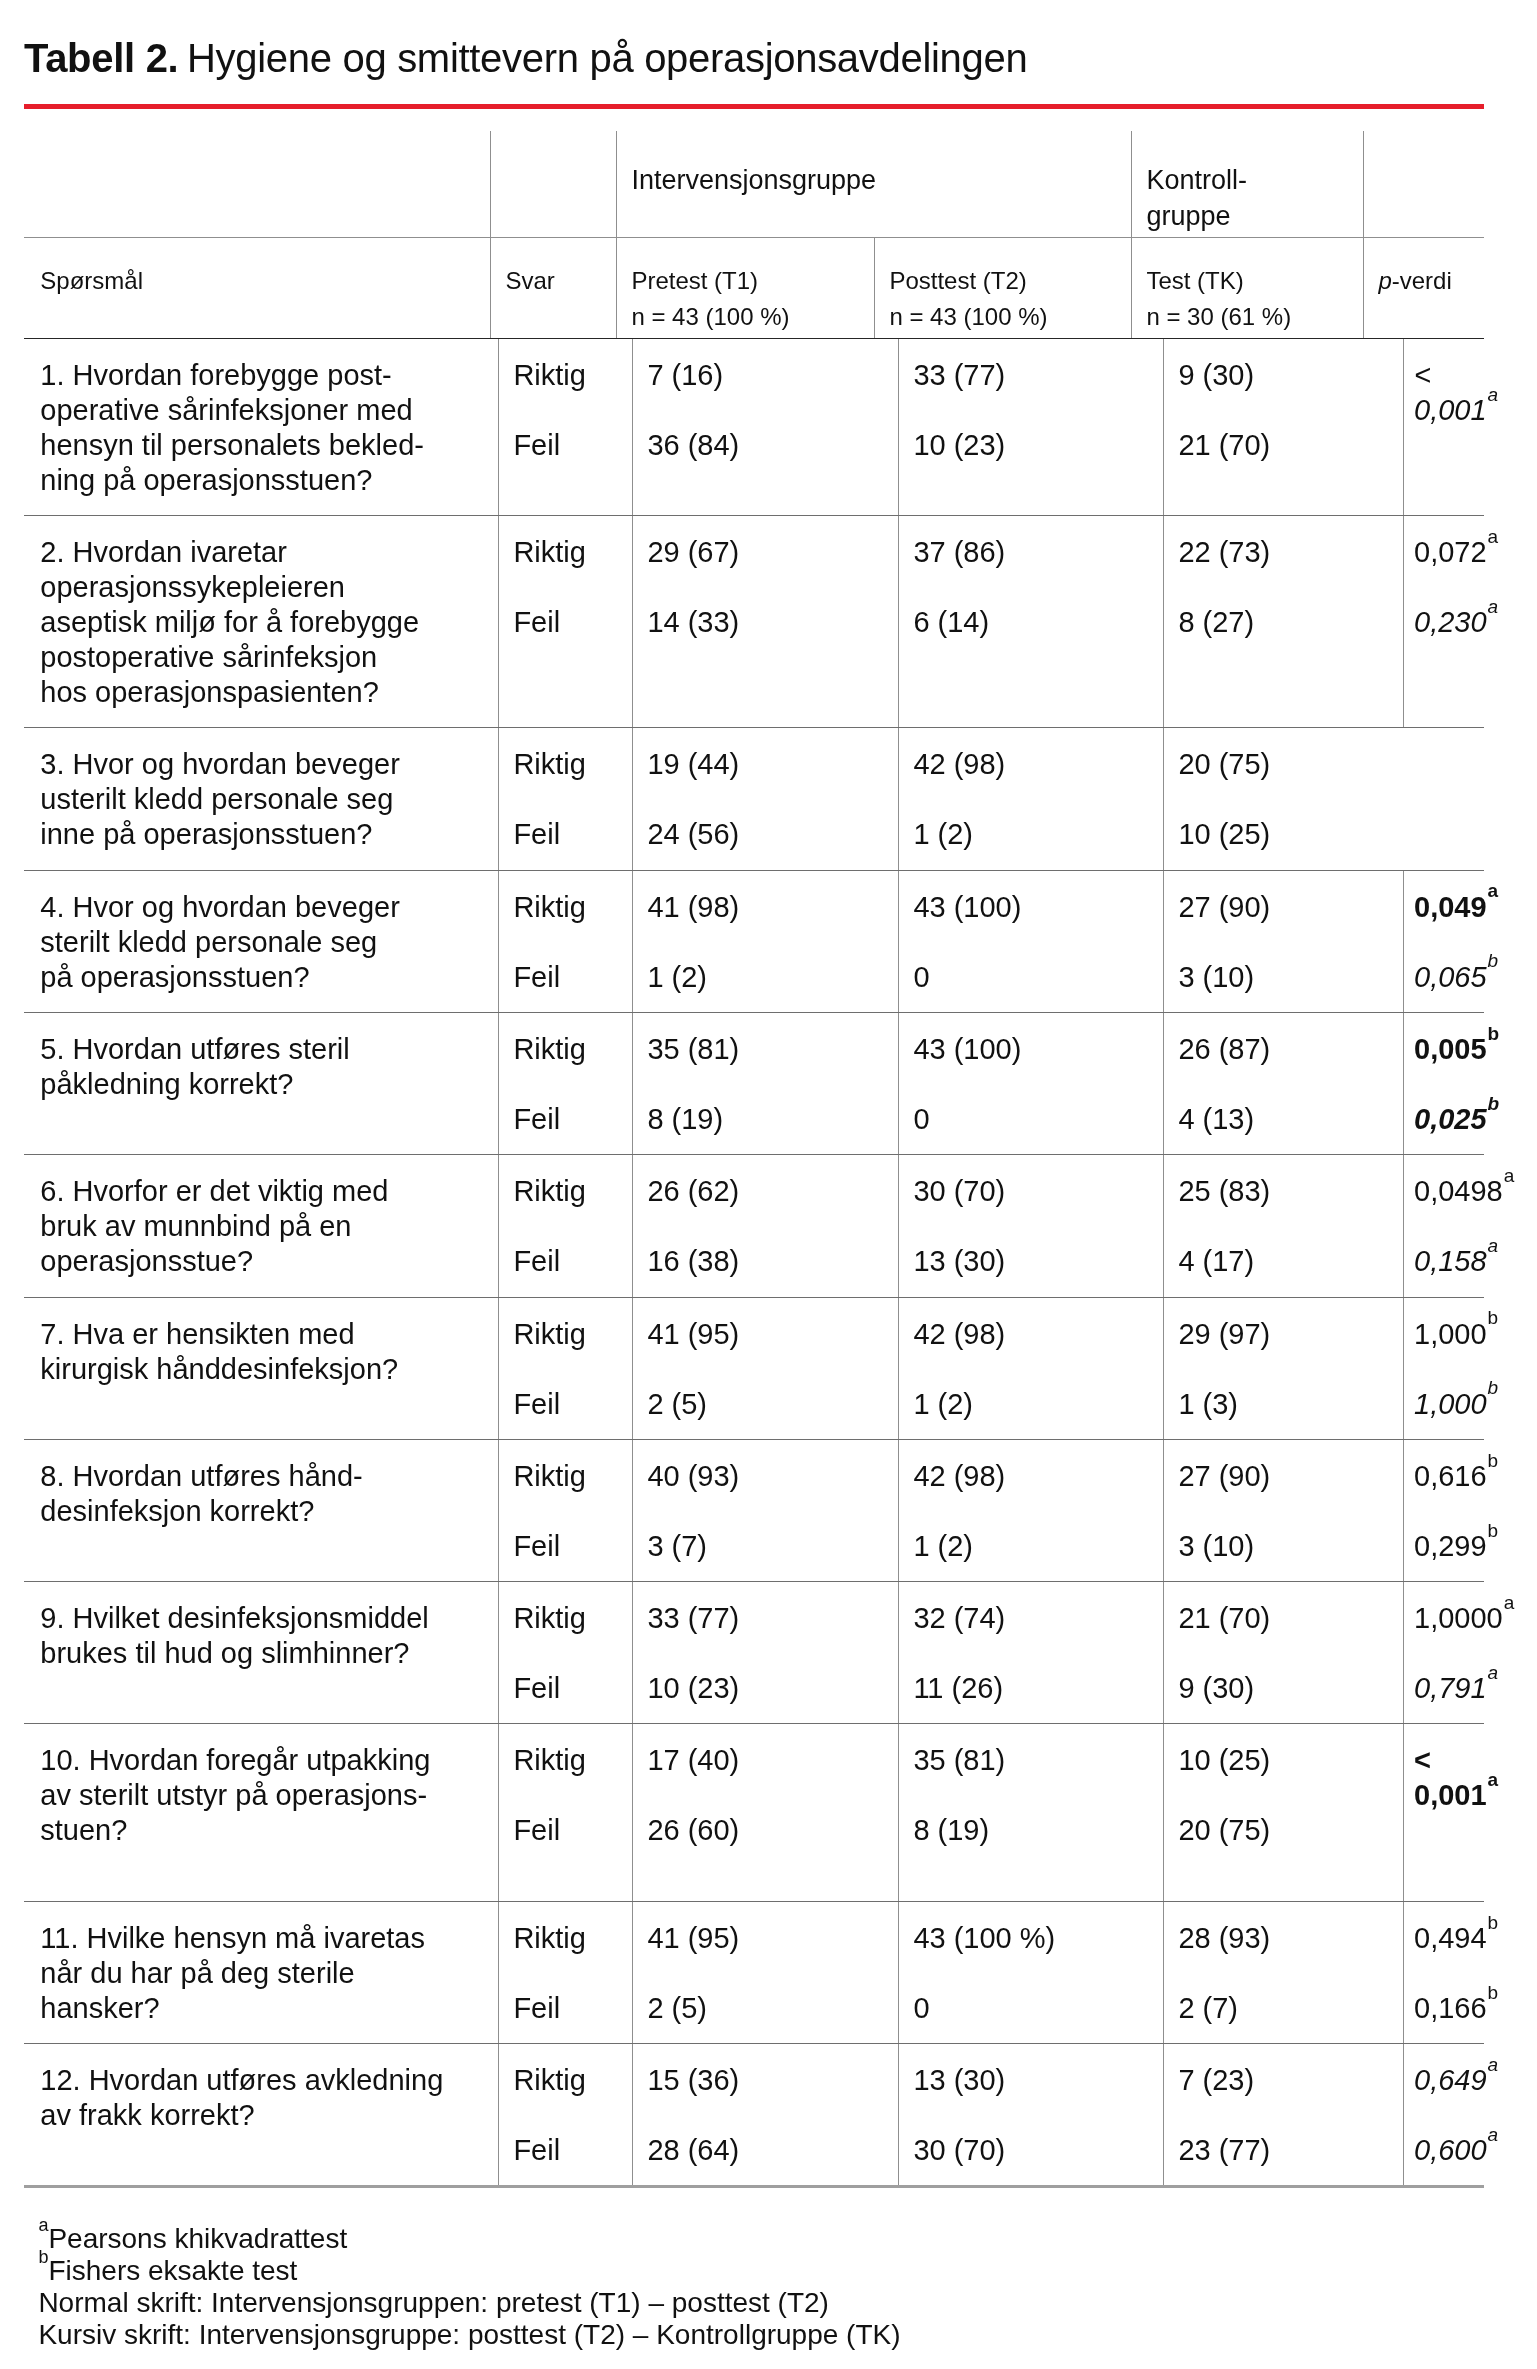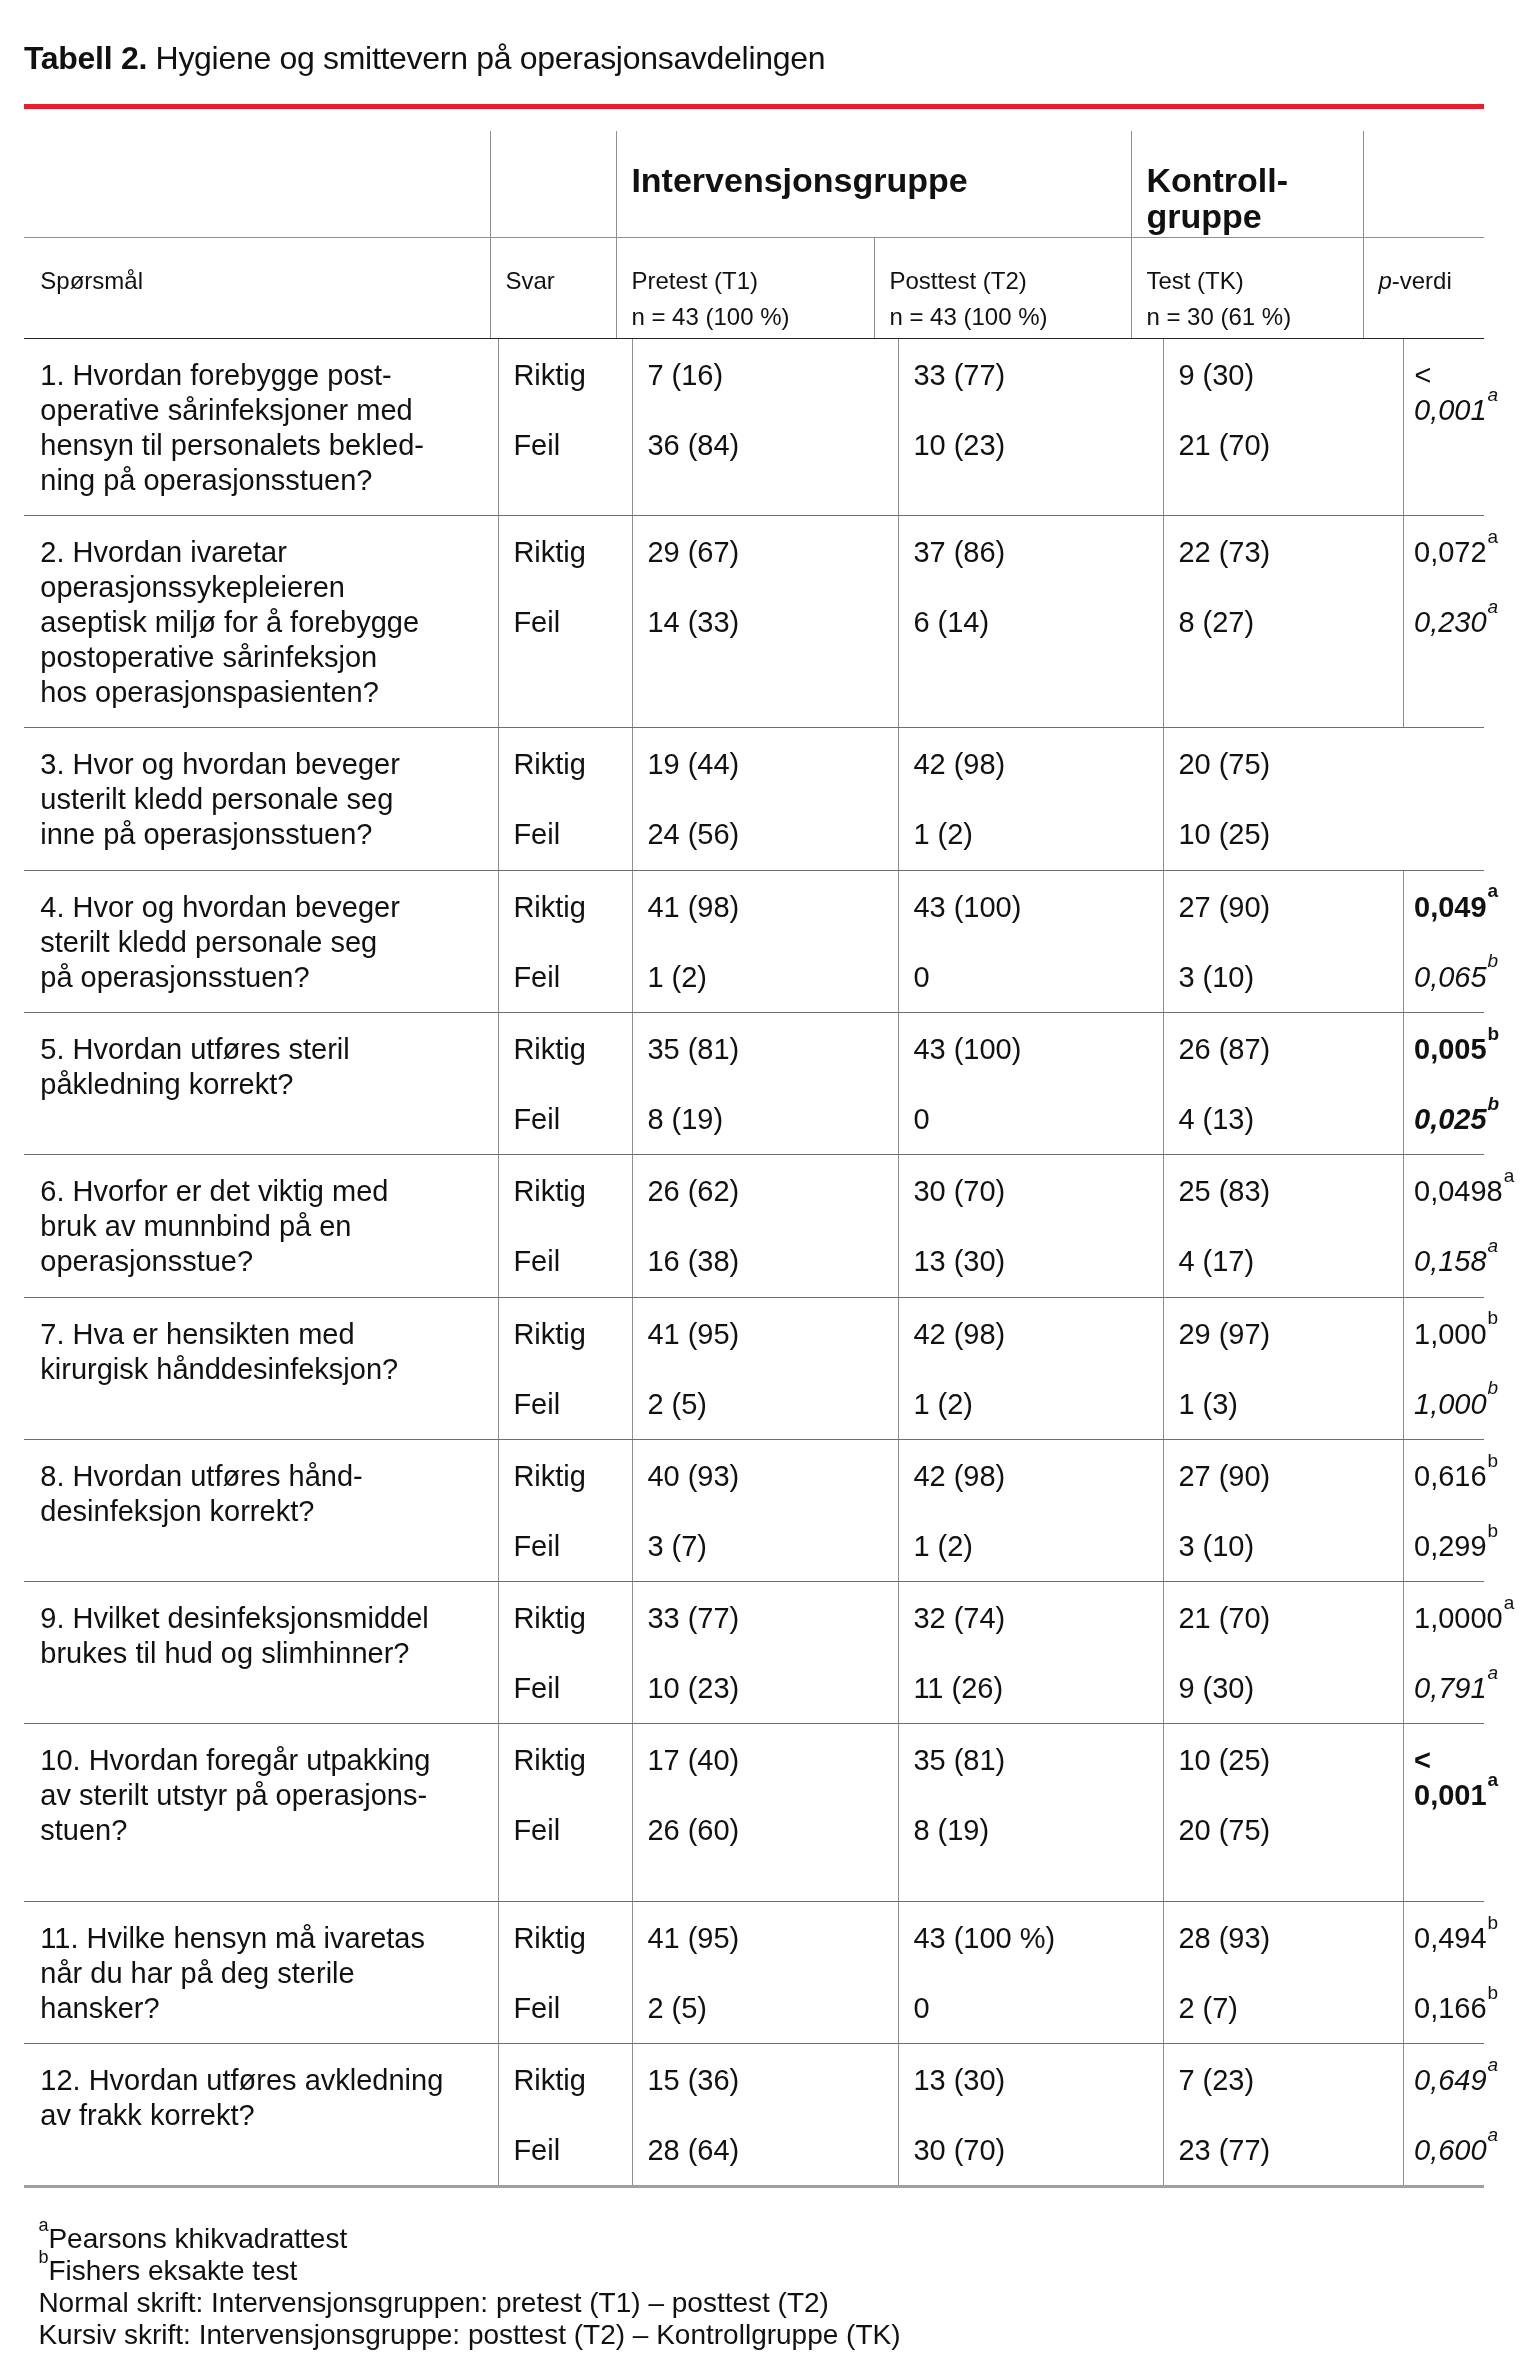--- a/index.html
+++ b/index.html
@@ -6,40 +6,40 @@
   html, body { background: #ffffff; }
   body {
     width: 1537px; height: 2369px;
     font-family: "Liberation Sans", sans-serif;
     color: #111111;
     overflow: hidden;
   }
   .page { padding: 37px 0 0 24px; }
 
   
-  .title { font-size: 32px; font-weight: 400; letter-spacing: -0.3px; line-height: 42px; }
+  .title { font-size: 40px; font-weight: 400; letter-spacing: -0.3px; line-height: 42px; }
   .title .tlabel { font-weight: 700; }
   .title .tcaption { margin-left: 8.6px; }
 
   
   .rule { width: 1460px; background: #e61e2b; }
   .rule-top { margin-top: 25px; height: 4.8px; }
 
   
   .tbl { width: 1460px; margin-top: 22px; border-bottom: 3.8px solid #9f9f9f; }
   .ghead, .chead, .row { display: grid; }
   .ghead { grid-template-columns: 466px 126px 515px 232px 121px; min-height: 106px; }
   .chead { grid-template-columns: 466px 126px 258px 257px 232px 121px; min-height: 101px; border-top: 1.9px solid #8f8f8f; }
   .row   { grid-template-columns: 466px 126px 258px 257px 232px 121px; min-height: 140px; border-top: 1.9px solid #6e6e6e; gap: 8px; }
   #rows .row:first-child { border-top: 1.9px solid #262626; }
 
   .gc, .hc, .cell { padding-left: 14.4px; padding-right: 7.7px; }
   .gc + .gc, .hc + .hc, .cell + .cell { border-left: 1.9px solid #8f8f8f; }
 
-  .gc { padding-top: 31px; font-weight: 700; font-size: 34px; line-height: 36px; white-space: pre-line; }
+  .gc { padding-top: 31px; font-weight: 400; font-size: 27px; line-height: 36px; white-space: pre-line; }
   .hc { padding-top: 25px; font-weight: 400; font-size: 24px; line-height: 36px; white-space: pre-line; }
   .hc.q, .cell.q { padding-left: 16.3px; }
   .hc .p-it { font-style: italic; }
 
   .cell { padding-top: 19px; padding-bottom: 17.3px; font-size: 29px; }
   .cell.q span { display: block; white-space: pre-line; line-height: 35px; }
   .v { line-height: 35px; min-height: 35px; }
   .v.feil { margin-top: 35px; }
 
   .pcell { padding-left: 10px; padding-right: 3.8px; }

